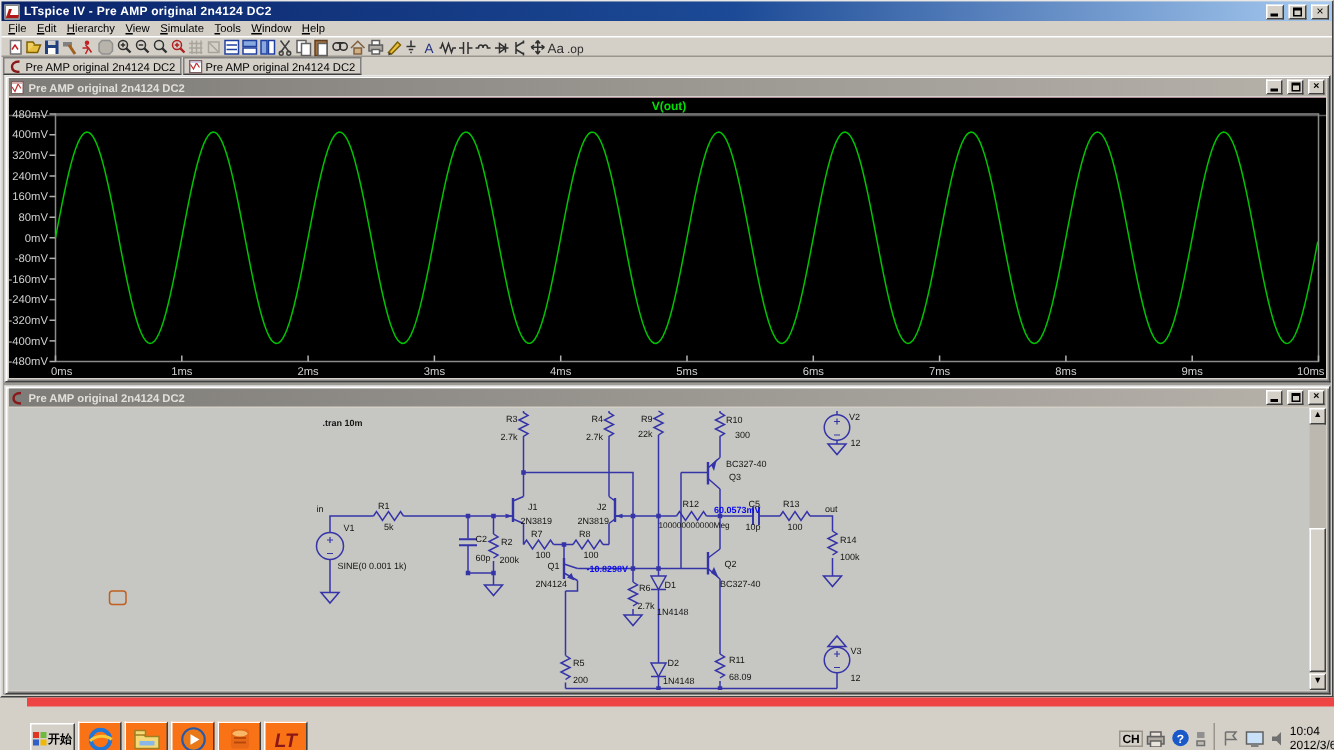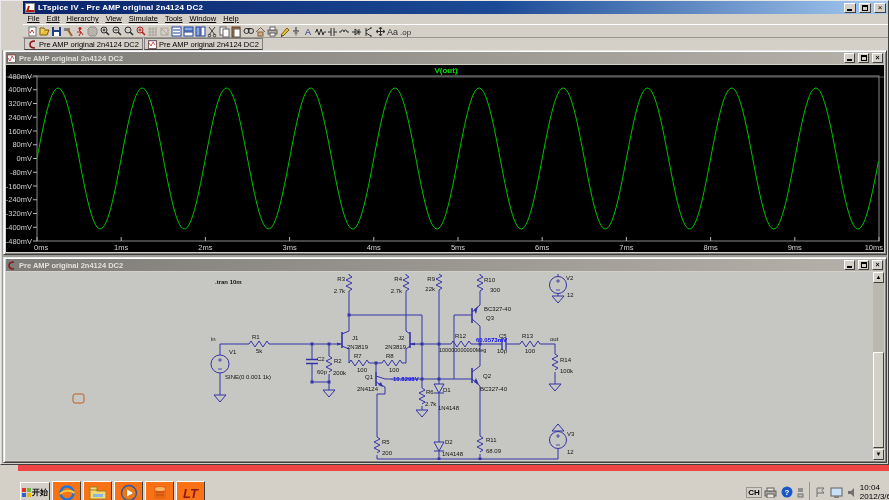--- a/index.html
+++ b/index.html
@@ -1,25 +1,25 @@
 <!DOCTYPE html>
 <html><head>
 <meta charset="utf-8">
 <style>
 html,body{margin:0;padding:0;width:889px;height:500px;overflow:hidden;background:#d4d0c8;font-family:"Liberation Sans",sans-serif;}
 *{box-sizing:border-box;}
-.app{position:absolute;left:0;top:0;width:889px;height:465px;background:#d4d0c8;border:1px solid #404040;border-top-color:#e8e8e8;border-left-color:#e8e8e8;padding-left:22px;}
+.app{position:absolute;left:0;top:0;width:889px;height:465px;background:#d4d0c8;border:1px solid #404040;border-top-color:#e8e8e8;border-left-color:#e8e8e8;}
 .titlebar{height:13px;background:linear-gradient(90deg,#0a246a 0%,#1c4a96 55%,#a6caf0 100%);display:flex;align-items:center;padding:0 2px;gap:3px;}
 .titlebar .ttext{color:#fff;font-size:8px;font-weight:bold;flex:1;white-space:nowrap;letter-spacing:.2px;}
 .appicon{width:10px;height:10px;background:#fff;border:1px solid #888;position:relative;flex:none;}
 .appicon:before{content:"";position:absolute;left:1px;top:2px;width:6px;height:4px;border-left:2px solid #b01818;border-bottom:2px solid #b01818;transform:skewX(-18deg);}
 .wbtn{width:12px;height:10px;background:#d4d0c8;border:1px solid;border-color:#fff #404040 #404040 #fff;position:relative;font-size:8px;line-height:8px;text-align:center;color:#000;flex:none;}
 .wbtn .mini{position:absolute;left:2px;bottom:1px;width:5px;height:2px;background:#000;}
 .wbtn .rest{position:absolute;left:2px;top:1px;width:6px;height:6px;border:1px solid #000;border-top-width:2px;}
-.menubar{height:10px;display:flex;padding-left:1px;text-decoration:underline;}
+.menubar{height:10px;display:flex;padding-left:1px;}
 .menu-item{font-size:7.5px;color:#000;padding:0 3.5px;line-height:10px;}
 .toolbar{height:14px;border-top:1px solid #fff;border-bottom:1px solid #9a968e;display:flex;align-items:center;padding-left:2px;}
 .tabbar{height:12px;display:flex;align-items:flex-end;padding-left:1px;gap:1px;}
 .tab{height:12px;display:flex;align-items:center;gap:2px;padding:0 3px;background:#d4d0c8;border:1px solid #808080;border-bottom-color:#404040;font-size:7.5px;white-space:nowrap;}
 .tab .tlabel{color:#000;}
 .mdi{position:absolute;left:1px;top:49px;right:1px;bottom:1px;background:#9c9a94;}
 .win{position:absolute;background:#d4d0c8;border:1px solid;border-color:#e8e8e8 #404040 #404040 #e8e8e8;box-shadow:inset 1px 1px 0 #fff,inset -1px -1px 0 #808080;}
 .ctitle{height:12px;margin:1px 2px 0 2px;background:linear-gradient(90deg,#7e7c78,#b6b2aa);display:flex;align-items:center;color:#e2e0da;font-size:7.5px;font-weight:bold;padding:0 1px;gap:3px;white-space:nowrap;}
 .cbtn{width:11px;height:10px;background:#d4d0c8;border:1px solid;border-color:#fff #404040 #404040 #fff;position:relative;font-size:7px;line-height:8px;text-align:center;color:#000;flex:none;}
 .cbtn .mini{position:absolute;left:2px;bottom:1px;width:5px;height:2px;background:#000;}

